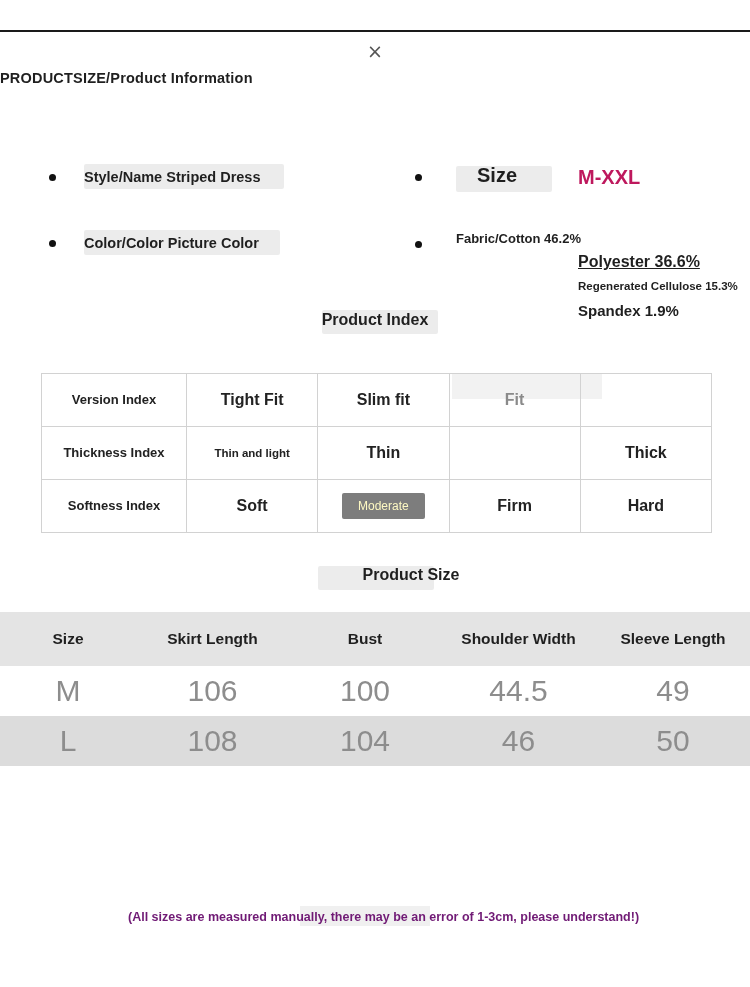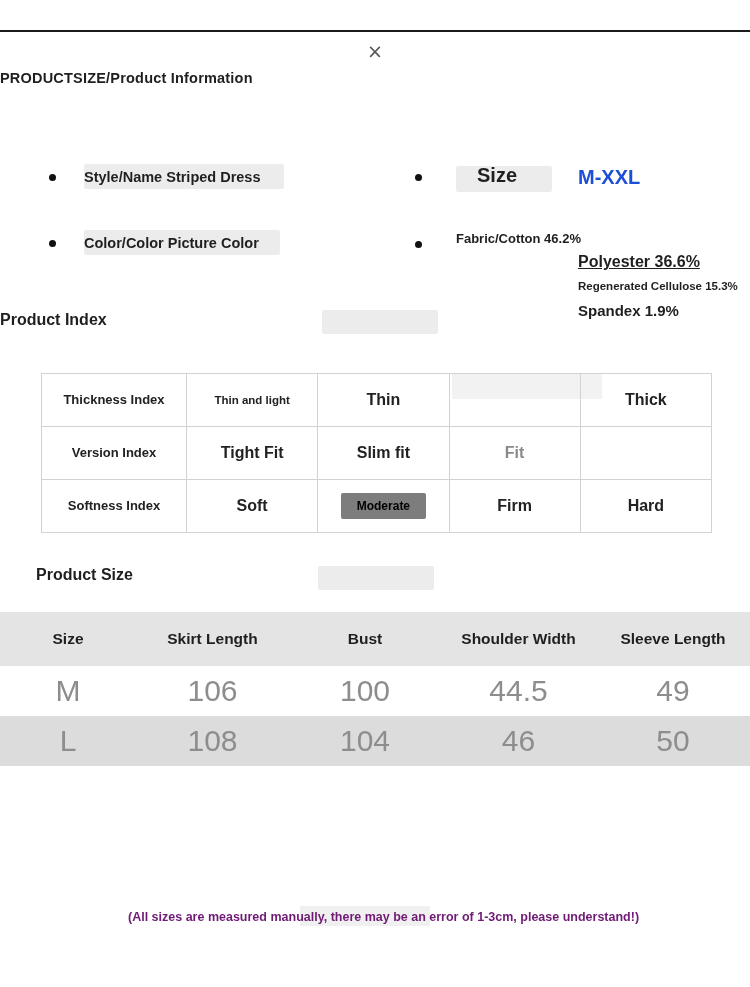--- a/index.html
+++ b/index.html
@@ -72,31 +72,32 @@
   #b3 { top: 174px; left: 415px; }
   #b4 { top: 241px; left: 415px; }
 
   #s1 { top: 164px; left: 84px; width: 200px; height: 25px; }
   #s2 { top: 230px; left: 84px; width: 196px; height: 25px; }
   #s3 { top: 166px; left: 456px; width: 96px; height: 26px; }
 
   #l1 { top: 169px; left: 84px; font-size: 14.5px; }
   #l2 { top: 235px; left: 84px; font-size: 14.5px; }
   #l3 { top: 164px; left: 477px; font-size: 20px; }
-  #l4 { top: 166px; left: 578px; font-size: 20px; color: #1d4ed8; }
+  #l4 { top: 166px; left: 578px; font-size: 20px; color: #be185d; }
   #l5 { top: 231px; left: 456px; font-size: 13px; }
   #l6 { top: 253px; left: 578px; font-size: 16px; text-decoration: underline; }
   #l7 { top: 280px; left: 578px; font-size: 11.5px; }
   #l8 { top: 302px; left: 578px; font-size: 15px; }
 
   .section-title {
     position: absolute;
     font-weight: bold;
     font-size: 16px;
     color: #1f1f1f;
+    text-align: center;
   }
   #index-title { top: 311px; left: 0; width: 750px; }
   #size-title  { top: 566px; left: 0; width: 750px; margin-left: 36px; }
   #index-title-shade { top: 310px; left: 322px; width: 116px; height: 24px; }
   #size-title-shade  { top: 566px; left: 318px; width: 116px; height: 24px; }
 
   
   .index-table {
     position: absolute;
     top: 373px;
@@ -117,23 +118,23 @@
     width: 142px;
     font-size: 13px;
     line-height: 1.25;
   }
   .index-table td.opt { font-size: 16px; }
   .index-table td.small { font-size: 11.5px; }
   .index-table td.dim { color: #8a8a8a; }
   .chip {
     display: inline-block;
     background: #7d7d7d;
-    color: #000000;
+    color: #fef9c3;
     font-size: 12px;
-    font-weight: bold;
+    font-weight: normal;
     padding: 6px 16px;
     border-radius: 2px;
   }
   .faint-blob {
     position: absolute;
     top: 374px;
     left: 452px;
     width: 150px;
     height: 25px;
     background: #f2f2f2;
@@ -217,32 +218,32 @@
 <div class="info-label" id="l8">Spandex 1.9%</div>
 
 <div class="shade" id="index-title-shade"></div>
 <div class="section-title" id="index-title">Product Index</div>
 
 <div class="faint-blob"></div>
 
 <table class="index-table">
   <tbody>
       <tr>
+    <td class="head">Version Index</td>
+    <td class="opt">Tight Fit</td>
+    <td class="opt">Slim fit</td>
+    <td class="opt dim">Fit</td>
+    <td class="opt"></td>
+  </tr>
+  <tr>
     <td class="head">Thickness Index</td>
     <td class="small">Thin and light</td>
     <td class="opt">Thin</td>
     <td class="opt"></td>
     <td class="opt">Thick</td>
-  </tr>
-  <tr>
-    <td class="head">Version Index</td>
-    <td class="opt">Tight Fit</td>
-    <td class="opt">Slim fit</td>
-    <td class="opt dim">Fit</td>
-    <td class="opt"></td>
   </tr>
   <tr>
     <td class="head">Softness Index</td>
     <td class="opt">Soft</td>
     <td>
       <span class="chip">Moderate</span>
     </td>
     <td class="opt">Firm</td>
     <td class="opt">Hard</td>
   </tr>

